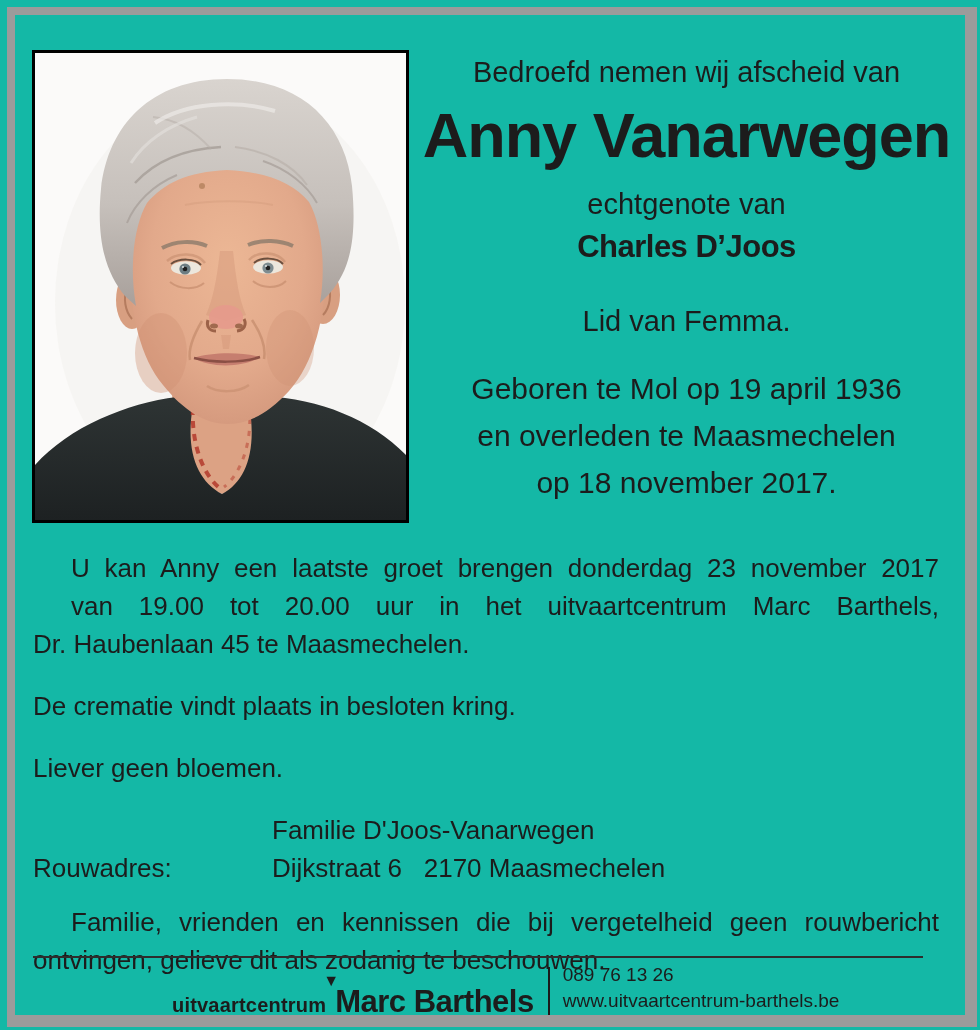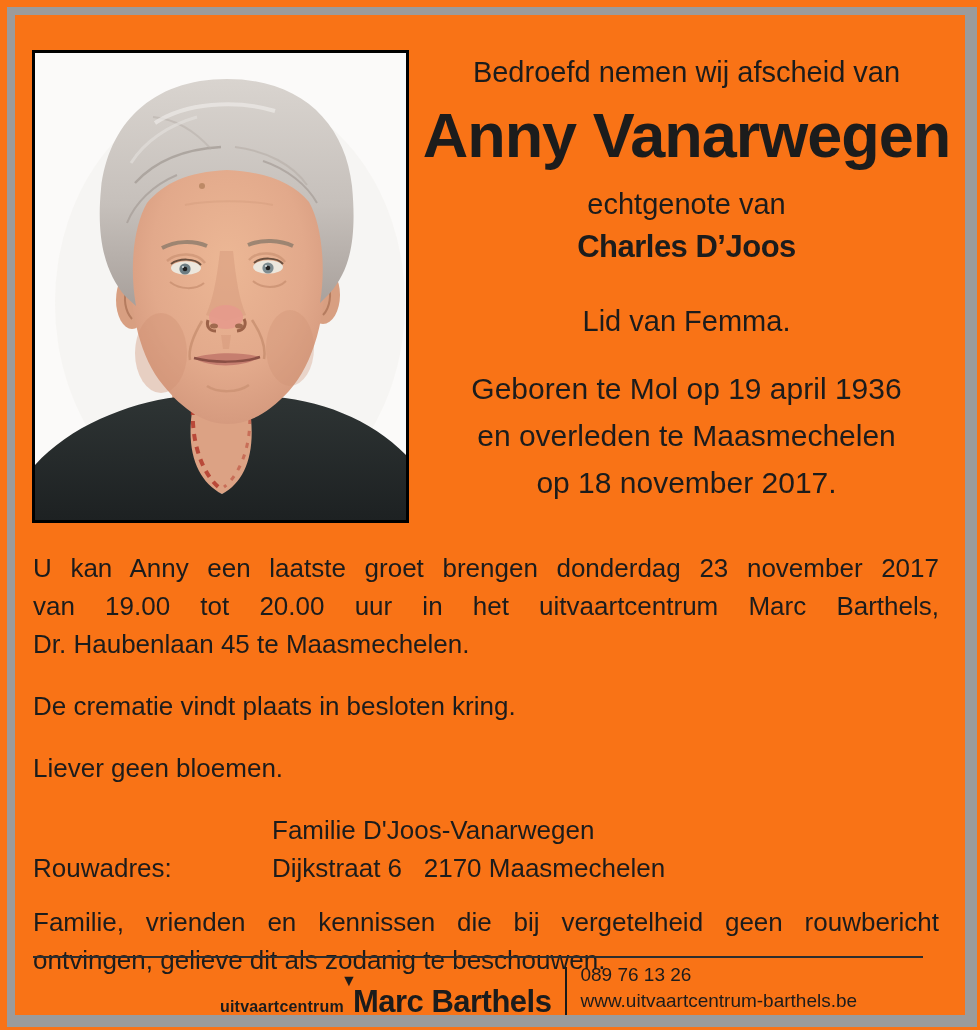--- a/index.html
+++ b/index.html
@@ -1,17 +1,17 @@
 <!DOCTYPE html>
 <html><head>
 <meta charset="utf-8">
 <style>
   html,body{margin:0;padding:0;background:#ffffff;}
   .sheet{
-    position:relative;width:980px;height:1030px;background:#f97316;
+    position:relative;width:980px;height:1030px;background:#14b8a6;
     font-family:"Liberation Sans",sans-serif;color:#1c1c1c;overflow:hidden;
   }
   
   .frame{
     position:absolute;left:7px;top:7px;width:970px;height:1020px;
     box-sizing:border-box;border-style:solid;border-color:#9b9b9b;
     border-width:8px 12px 12px 8px;pointer-events:none;
   }
   
   .photo{
@@ -22,31 +22,31 @@
   
   .header{position:absolute;left:408px;top:50px;width:557px;text-align:center;}
   .intro{font-size:29px;margin-top:6px;}
   .name{font-size:63px;font-weight:bold;letter-spacing:-1px;margin-top:12px;line-height:1.1;}
   .relation{font-size:29px;margin-top:18px;}
   .spouse{font-size:31px;font-weight:bold;letter-spacing:-0.5px;margin-top:9px;line-height:1.1;}
   .membership{font-size:29px;margin-top:41px;}
   .dates{font-size:30px;line-height:47px;margin-top:27px;}
   
   .bodytext{position:absolute;left:33px;top:549px;width:906px;font-size:26px;line-height:38px;}
-  .jl{text-align:justify;text-align-last:justify;}
+  .jl{text-align:justify;text-align-last:justify;margin-left:38px;}
   .block{margin-top:24px;}
   .addr{display:flex;margin-top:24px;align-items:flex-end;}
   .addr-label{width:239px;flex:none;}
   .addr-lines div{white-space:pre-wrap;}
   .apology{margin-top:16px;}
   
   .divider{position:absolute;left:33px;top:956px;width:890px;height:2px;background:#2d2d2d;}
   .footer{position:absolute;left:172px;top:962px;display:flex;align-items:flex-end;white-space:nowrap;}
   .brand{display:flex;align-items:baseline;}
-  .brand-prefix{font-weight:bold;font-size:16px;letter-spacing:0.2px;margin-left:48px;}
+  .brand-prefix{font-weight:bold;font-size:20px;letter-spacing:0.2px;}
   .brand-name{font-weight:bold;font-size:31px;letter-spacing:-0.5px;margin-left:9px;position:relative;line-height:1.05;}
   .brand-mark{position:absolute;left:-12px;top:-13px;font-size:16px;line-height:1;}
   .vbar{width:2px;height:52px;background:#1a1a1a;margin:0 13px 0 14px;}
   .contact{font-size:19px;line-height:25px;padding-bottom:6px;}
   .contact .phone{margin-bottom:1px;}
 </style>
 </head>
 <body>
 
 <div class="sheet">

